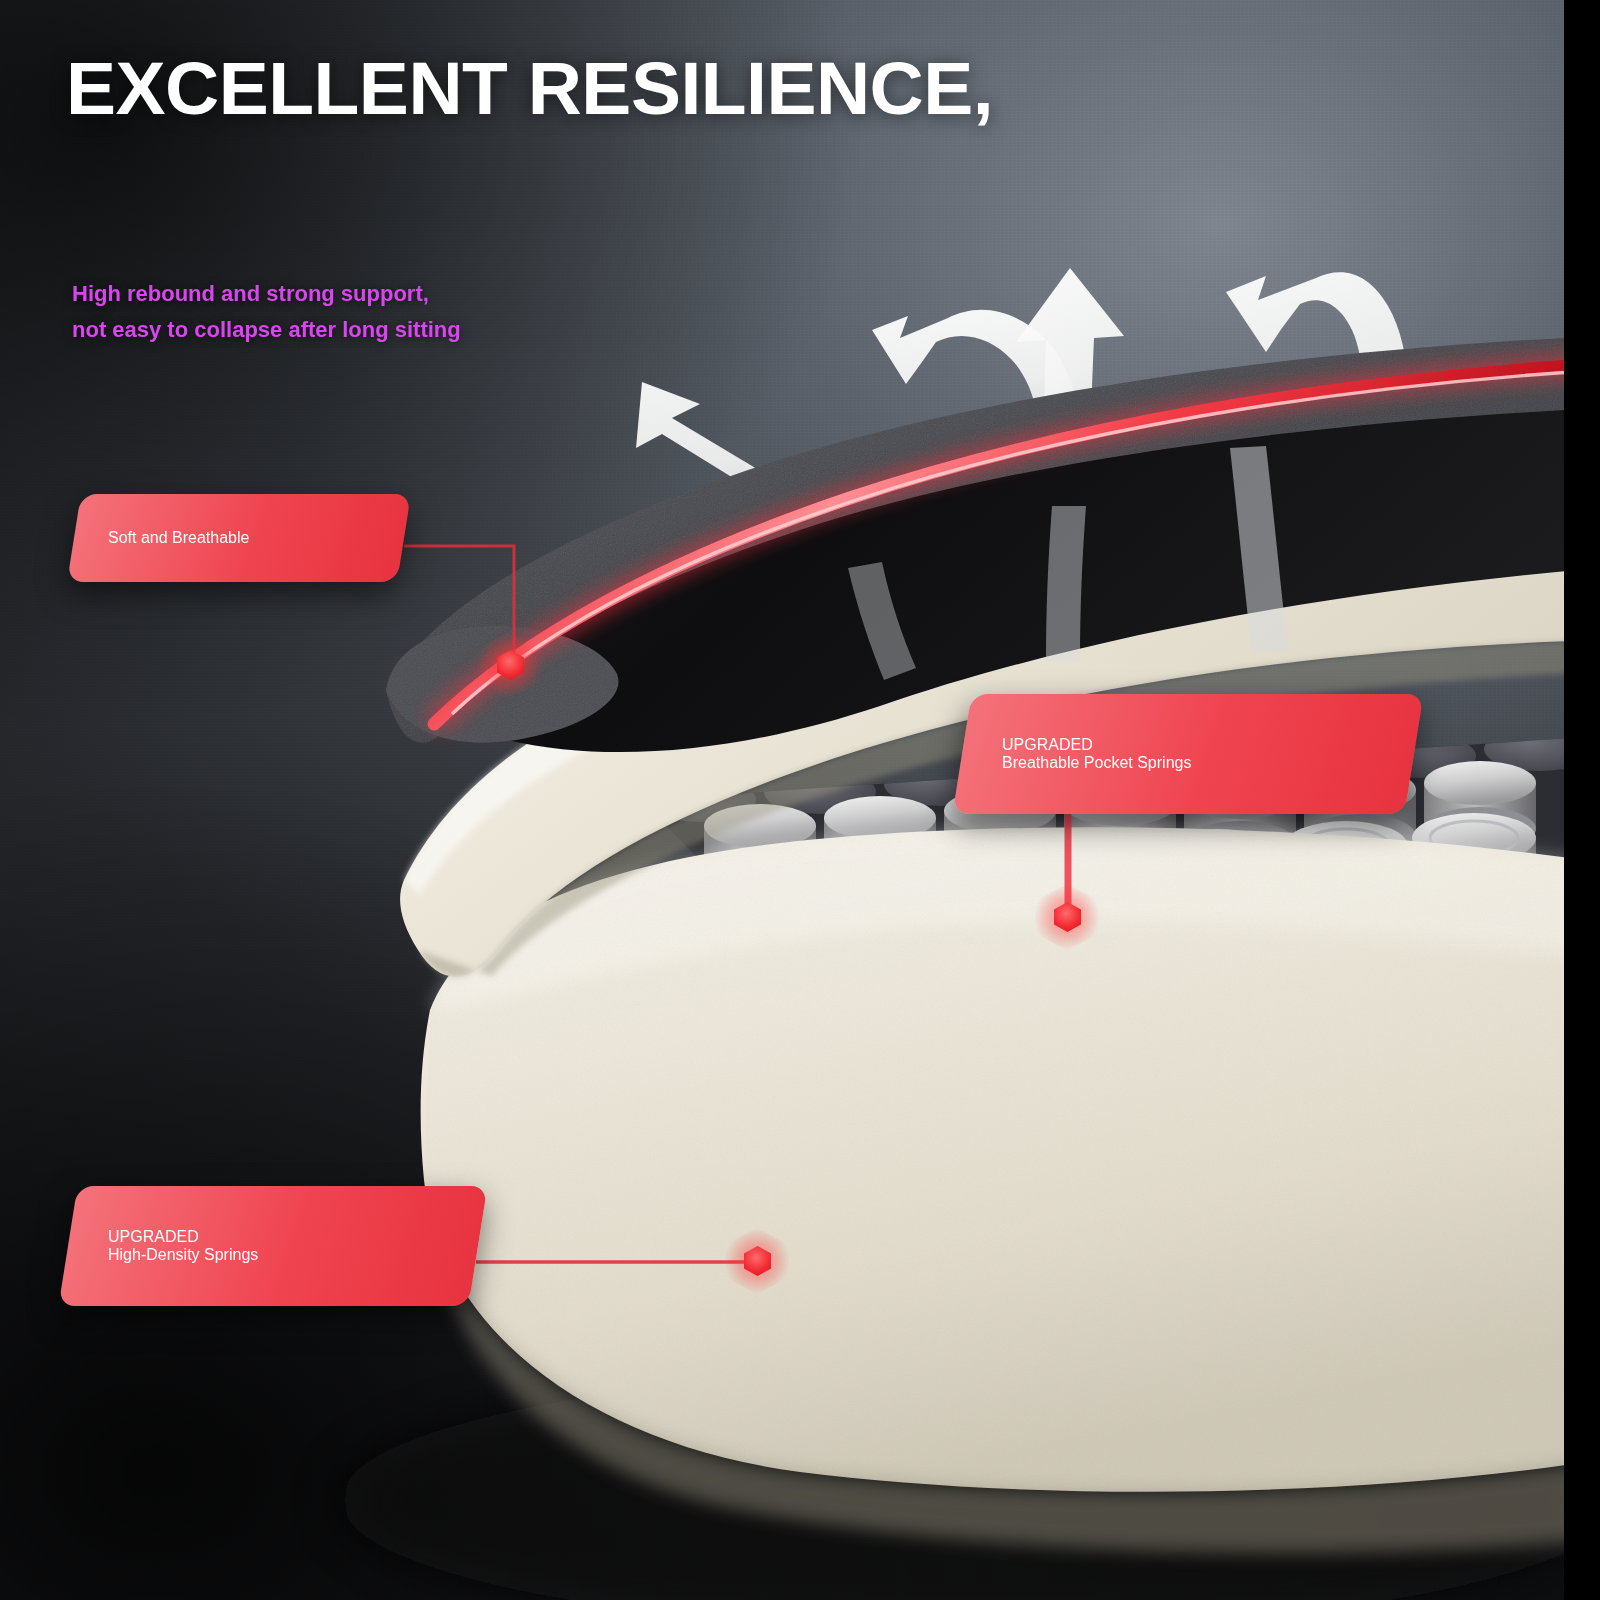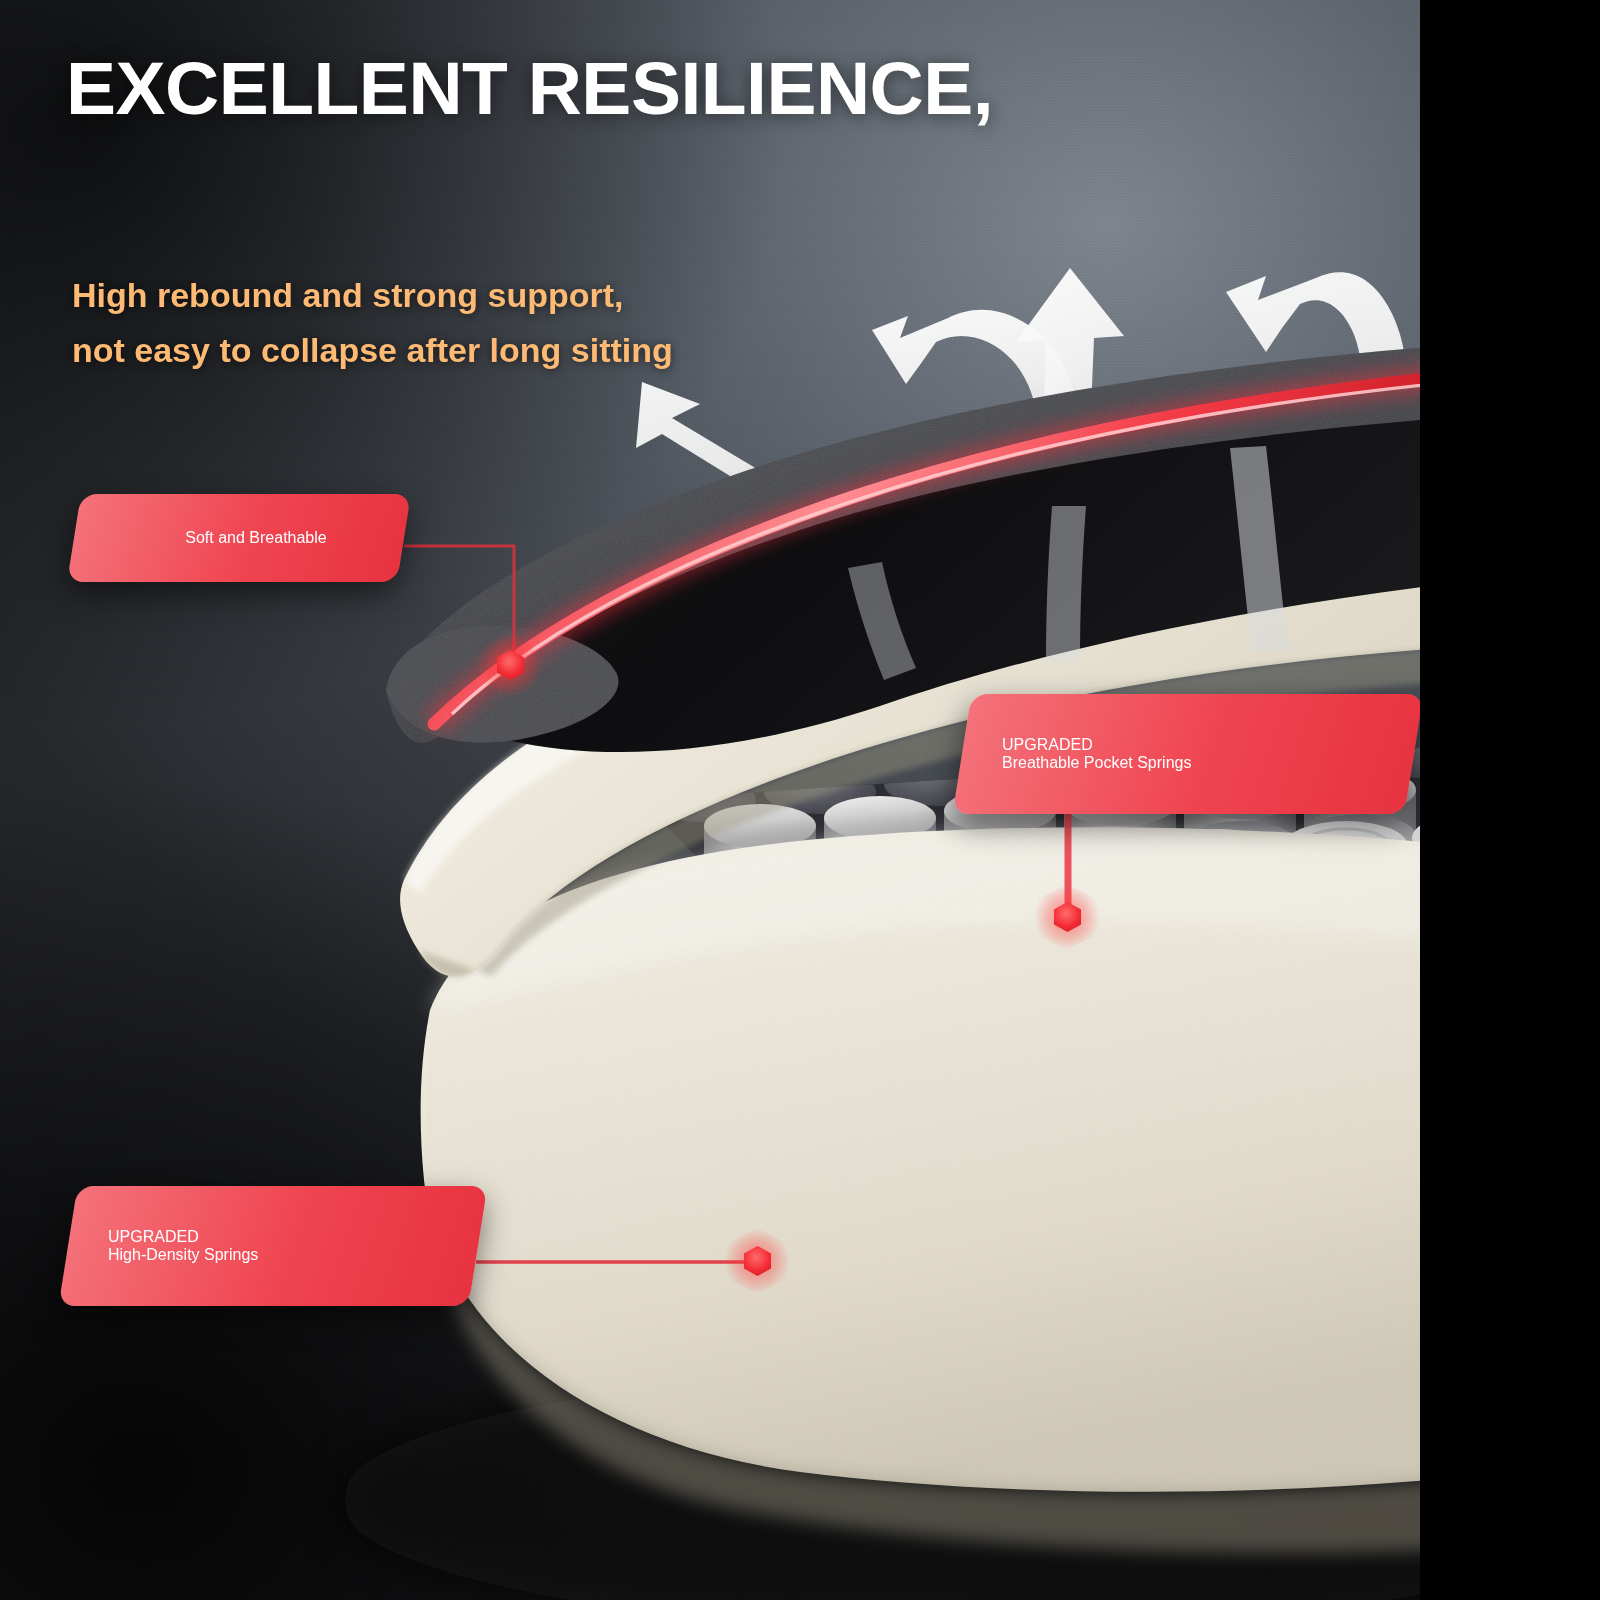--- a/index.html
+++ b/index.html
@@ -1,17 +1,17 @@
 <!DOCTYPE html>
 <html><head>
 <meta charset="utf-8">
 <style>
   html,body{margin:0;padding:0;background:#000;}
   #stage{
-    position:relative;width:1420px;height:1600px;overflow:hidden;
+    position:relative;width:1564px;height:1600px;overflow:hidden;
     font-family:"Liberation Sans","DejaVu Sans",sans-serif;
     background:#2a2c30;
   }
 
   
   .bg-base{position:absolute;inset:0;
     background:
       radial-gradient(120% 90% at 78% 14%, #7c838c 0%, #5c636c 22%, #3b3f45 48%, #25272b 72%, #191a1d 100%),
       linear-gradient(160deg,#303338 0%,#212327 55%,#141517 100%);
   }
@@ -25,40 +25,40 @@
     background-image:
       repeating-linear-gradient(0deg,rgba(255,255,255,.5) 0 1px,transparent 1px 3px),
       repeating-linear-gradient(90deg,rgba(255,255,255,.35) 0 1px,transparent 1px 4px);
     mix-blend-mode:overlay;}
 
   
   .headline{position:absolute;left:66px;top:48px;width:1080px;
     color:#fff;font-size:75px;line-height:1.08;font-weight:700;
     letter-spacing:-.5px;text-shadow:0 2px 18px rgba(0,0,0,.55);}
   .headline span{display:block;}
-  .subline{position:absolute;left:72px;top:268px;width:700px;color:#fdba74;
-    font-size:34px;line-height:1.62;font-weight:600;
+  .subline{position:absolute;left:72px;top:276px;width:700px;color:#d946ef;
+    font-size:22px;line-height:1.62;font-weight:600;
     text-shadow:0 1px 10px rgba(0,0,0,.6);}
   .subline span{display:block;}
 
   
   .art{position:absolute;inset:0;}
   .art svg{position:absolute;inset:0;width:1600px;height:1600px;}
 
   
   .badge-skew{position:absolute;}
   .badge-skew .skin{position:absolute;inset:0;border-radius:16px;
     background:linear-gradient(100deg,#f4727a 0%,#ef4450 55%,#e7333f 100%);
     transform:skewX(-9deg);box-shadow:0 12px 30px rgba(0,0,0,.5);}
   .badge-skew .txt{position:relative;color:#fff;display:flex;flex-direction:column;
     justify-content:center;height:100%;padding-left:40px;box-sizing:border-box;}
 
   
   #badge-soft   {left:74px; top:494px; width:330px;height:88px;}
-  #badge-soft .txt{padding-left:34px;text-align:center;}
+  #badge-soft .txt{padding-left:34px;}
   #badge-spring {left:962px;top:694px; width:452px;height:120px;}
   #badge-sponge {left:68px; top:1186px;width:410px;height:120px;}
 
   
   .hex{position:absolute;width:46px;height:46px;}
   .hex .core{position:absolute;left:10px;top:8px;width:27px;height:30px;
     background:radial-gradient(circle at 45% 38%,#ff6b6b 0%,#f32b34 55%,#c9161f 100%);
     clip-path:polygon(50% 0%,100% 25%,100% 75%,50% 100%,0% 75%,0% 25%);}
   .hex .halo{position:absolute;left:-9px;top:-10px;width:64px;height:66px;
     background:radial-gradient(circle,rgba(255,60,60,.62) 0%,rgba(255,50,50,.28) 42%,rgba(255,40,40,0) 72%);

